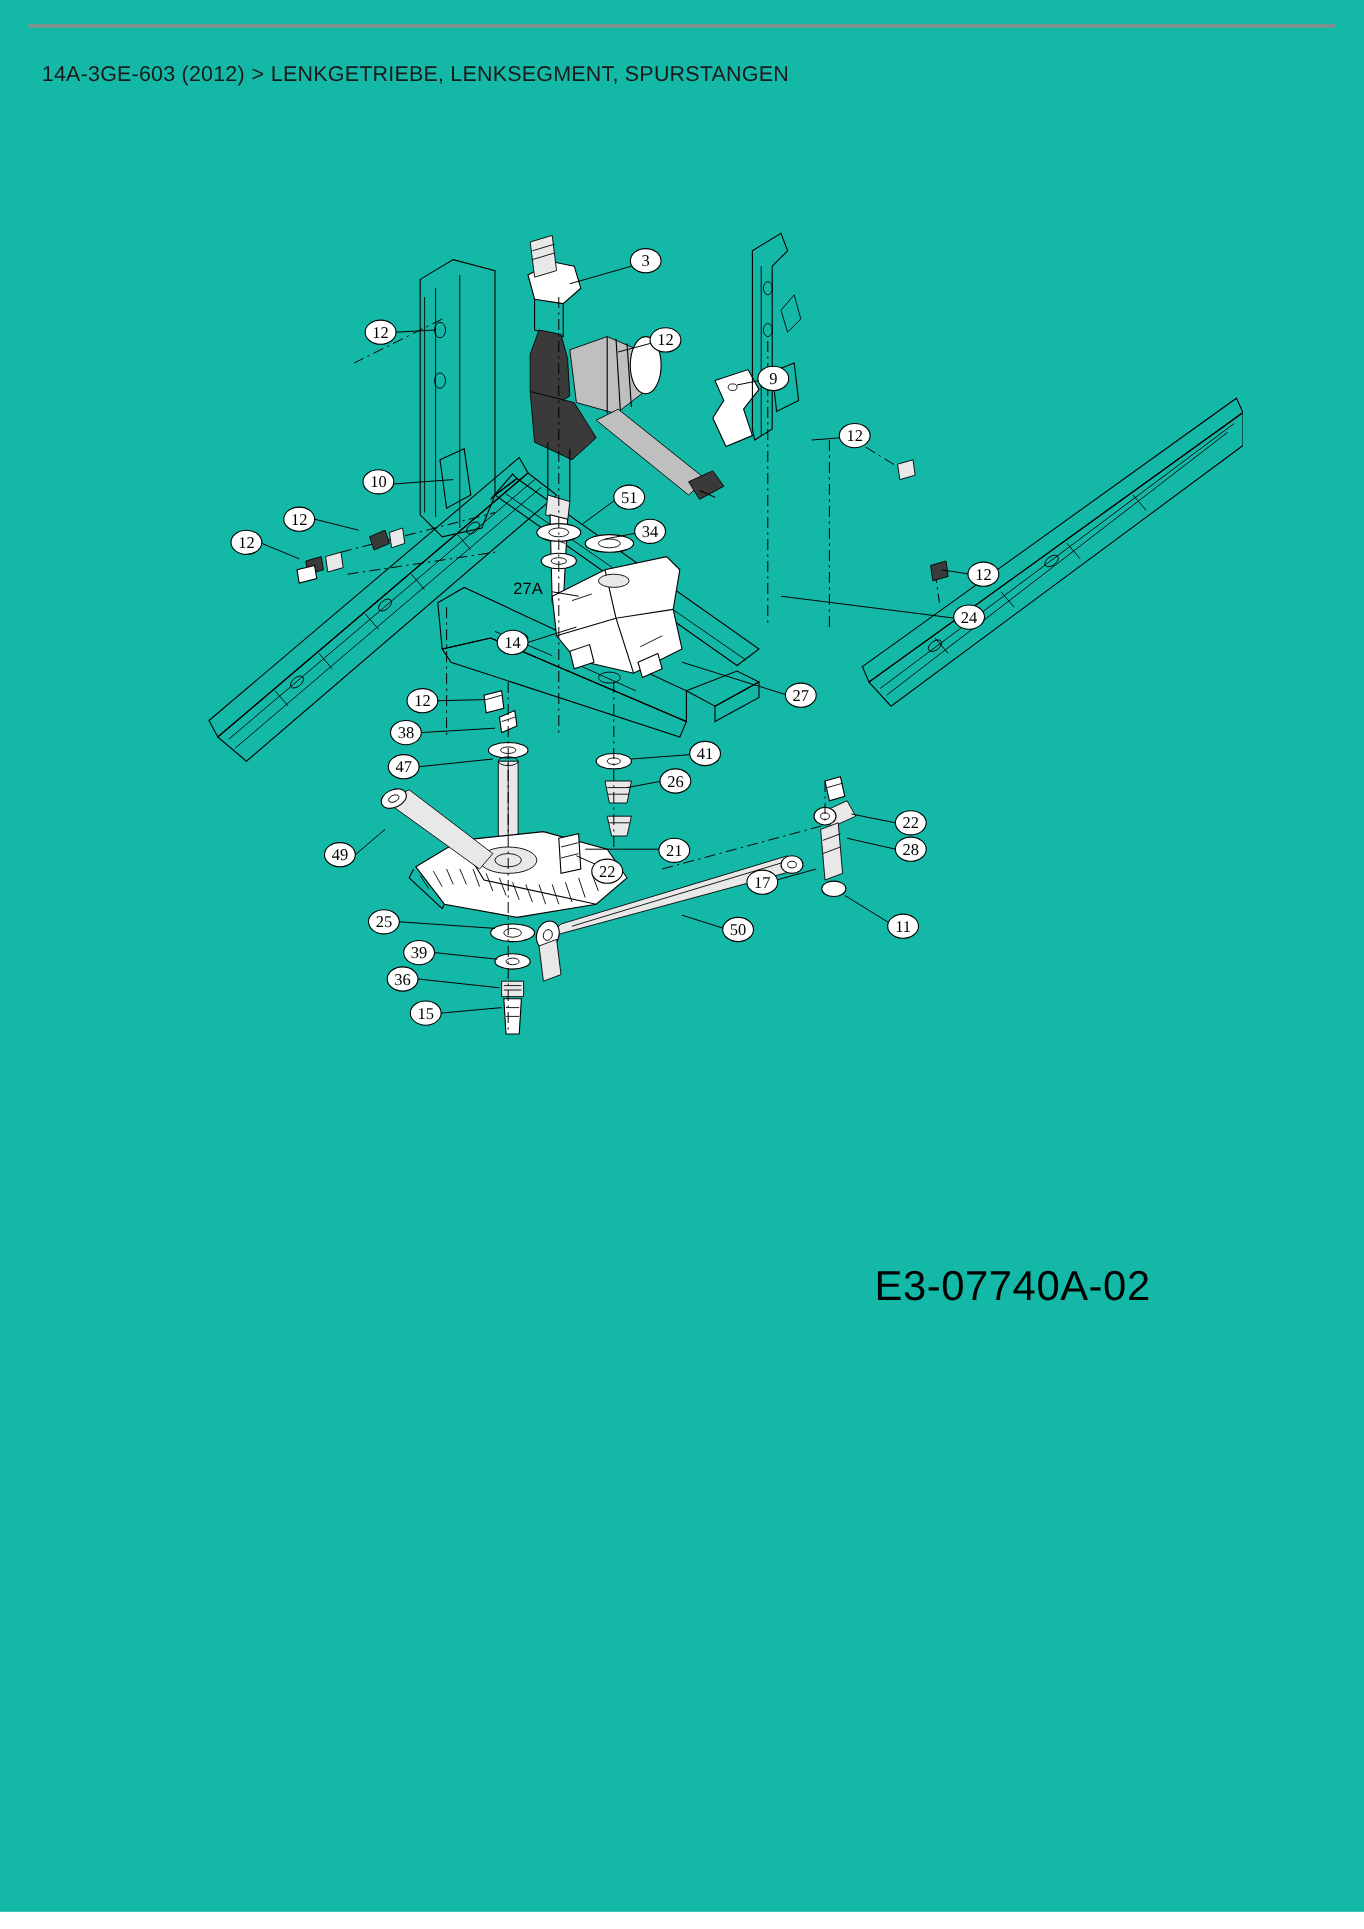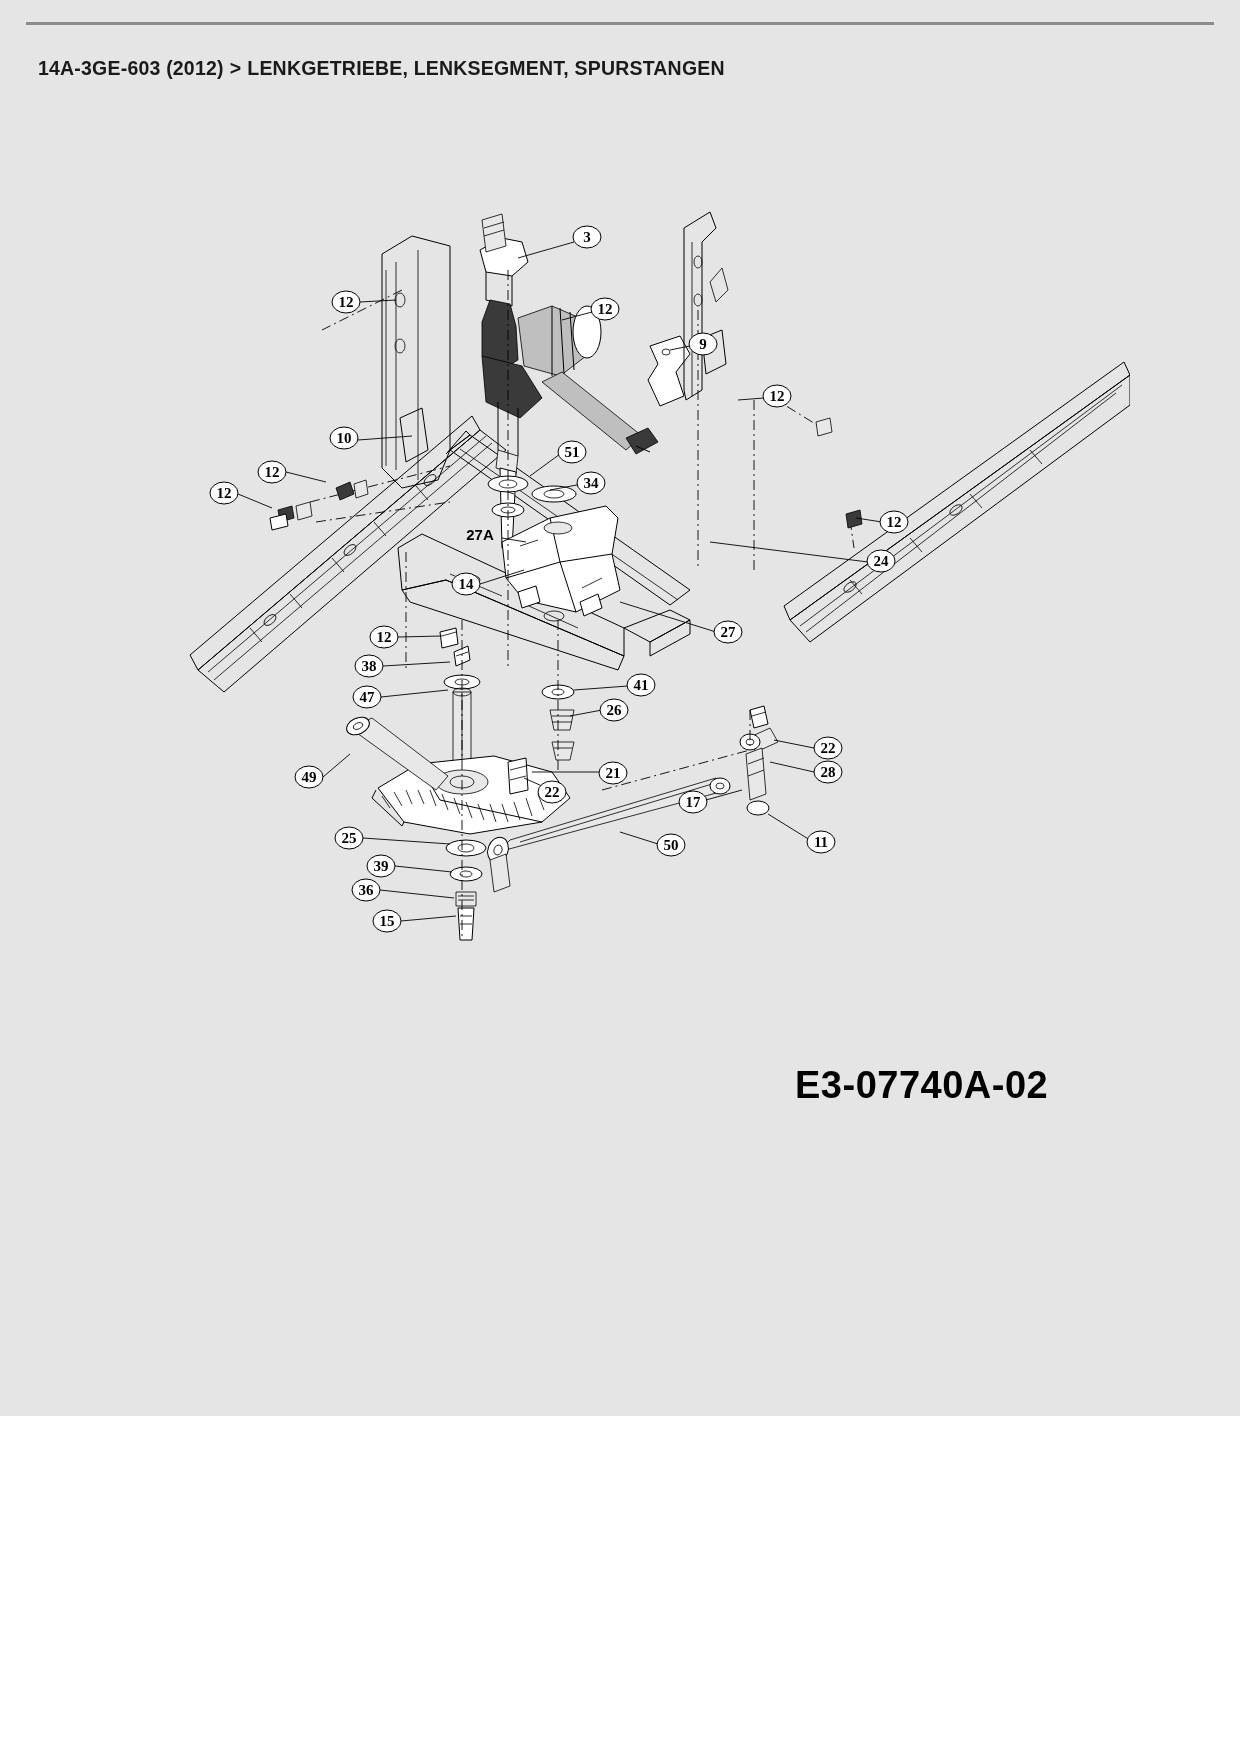--- a/index.html
+++ b/index.html
@@ -12,23 +12,22 @@
     height: 1754px;
     position: relative;
     font-family: "Liberation Sans", sans-serif;
     color: #000000;
     overflow: hidden;
   }
   .page {
     position: absolute;
     left: 0; top: 0;
     width: 1240px;
-    height: 1416px;
-    background: #e5e5e5;
-    font-weight: bold;
+    height: 1738px;
+    background: #14b8a6;
   }
   .top-rule {
     position: absolute;
     left: 26px;
     top: 22px;
     width: 1188px;
     height: 3px;
     background: #8c8c8c;
   }
   .breadcrumb {
@@ -51,21 +50,21 @@
     height: 900px;
   }
   .diagram-svg {
     position: absolute;
     left: 0;
     top: 0;
   }
   .drawing-code {
     position: absolute;
     left: 795px;
-    top: 1064px;
+    top: 1149px;
     font-size: 38px;
     letter-spacing: 0.5px;
     white-space: nowrap;
     color: #000;
   }
   text.callout {
     font-family: "Liberation Serif", serif;
     font-size: 15px;
     fill: #000;
   }

